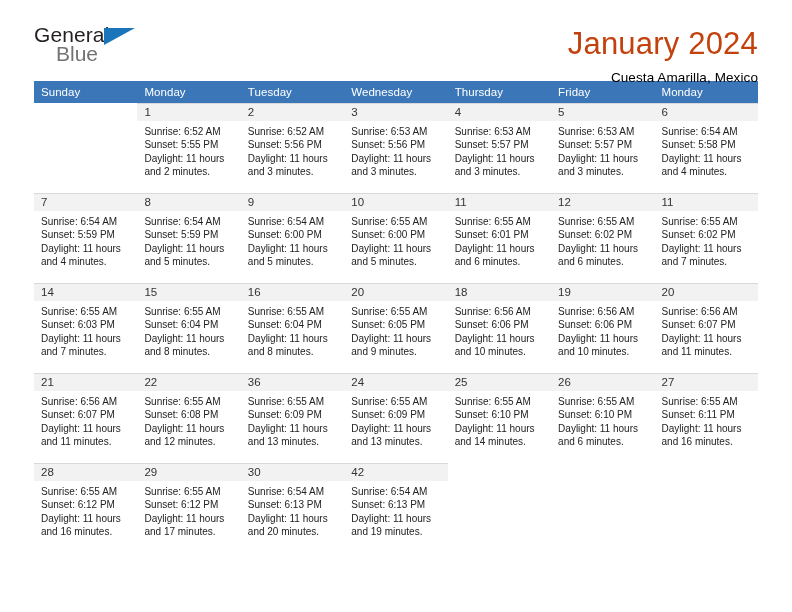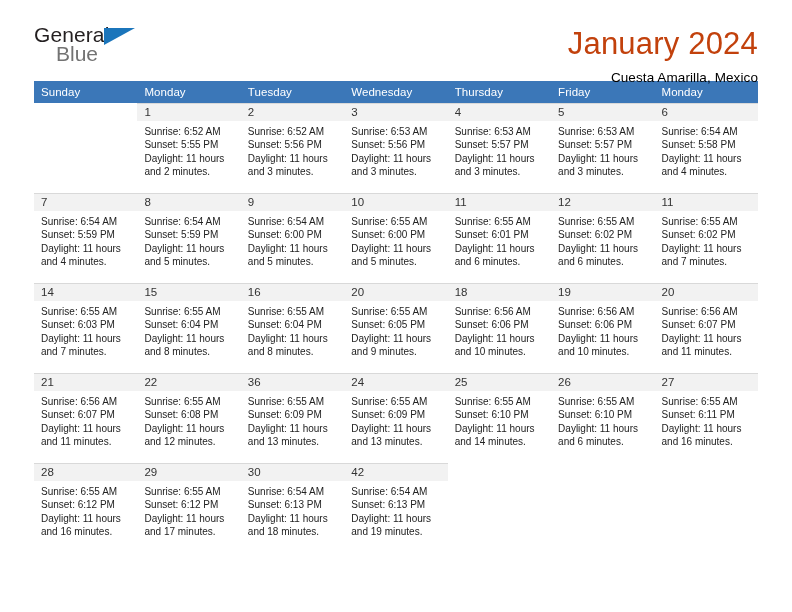--- a/index.html
+++ b/index.html
@@ -501,21 +501,21 @@
               </div>
             </div>
           </td>
           <td>
             <div class="daycell filled">
               <div class="daynum-bar">30</div>
               <div class="daybody">
                 <div>Sunrise: 6:54 AM</div>
                 <div>Sunset: 6:13 PM</div>
                 <div>Daylight: 11 hours</div>
-                <div>and 18 minutes.</div>
+                <div>and 20 minutes.</div>
               </div>
             </div>
           </td>
           <td>
             <div class="daycell filled">
               <div class="daynum-bar">42</div>
               <div class="daybody">
                 <div>Sunrise: 6:54 AM</div>
                 <div>Sunset: 6:13 PM</div>
                 <div>Daylight: 11 hours</div>

